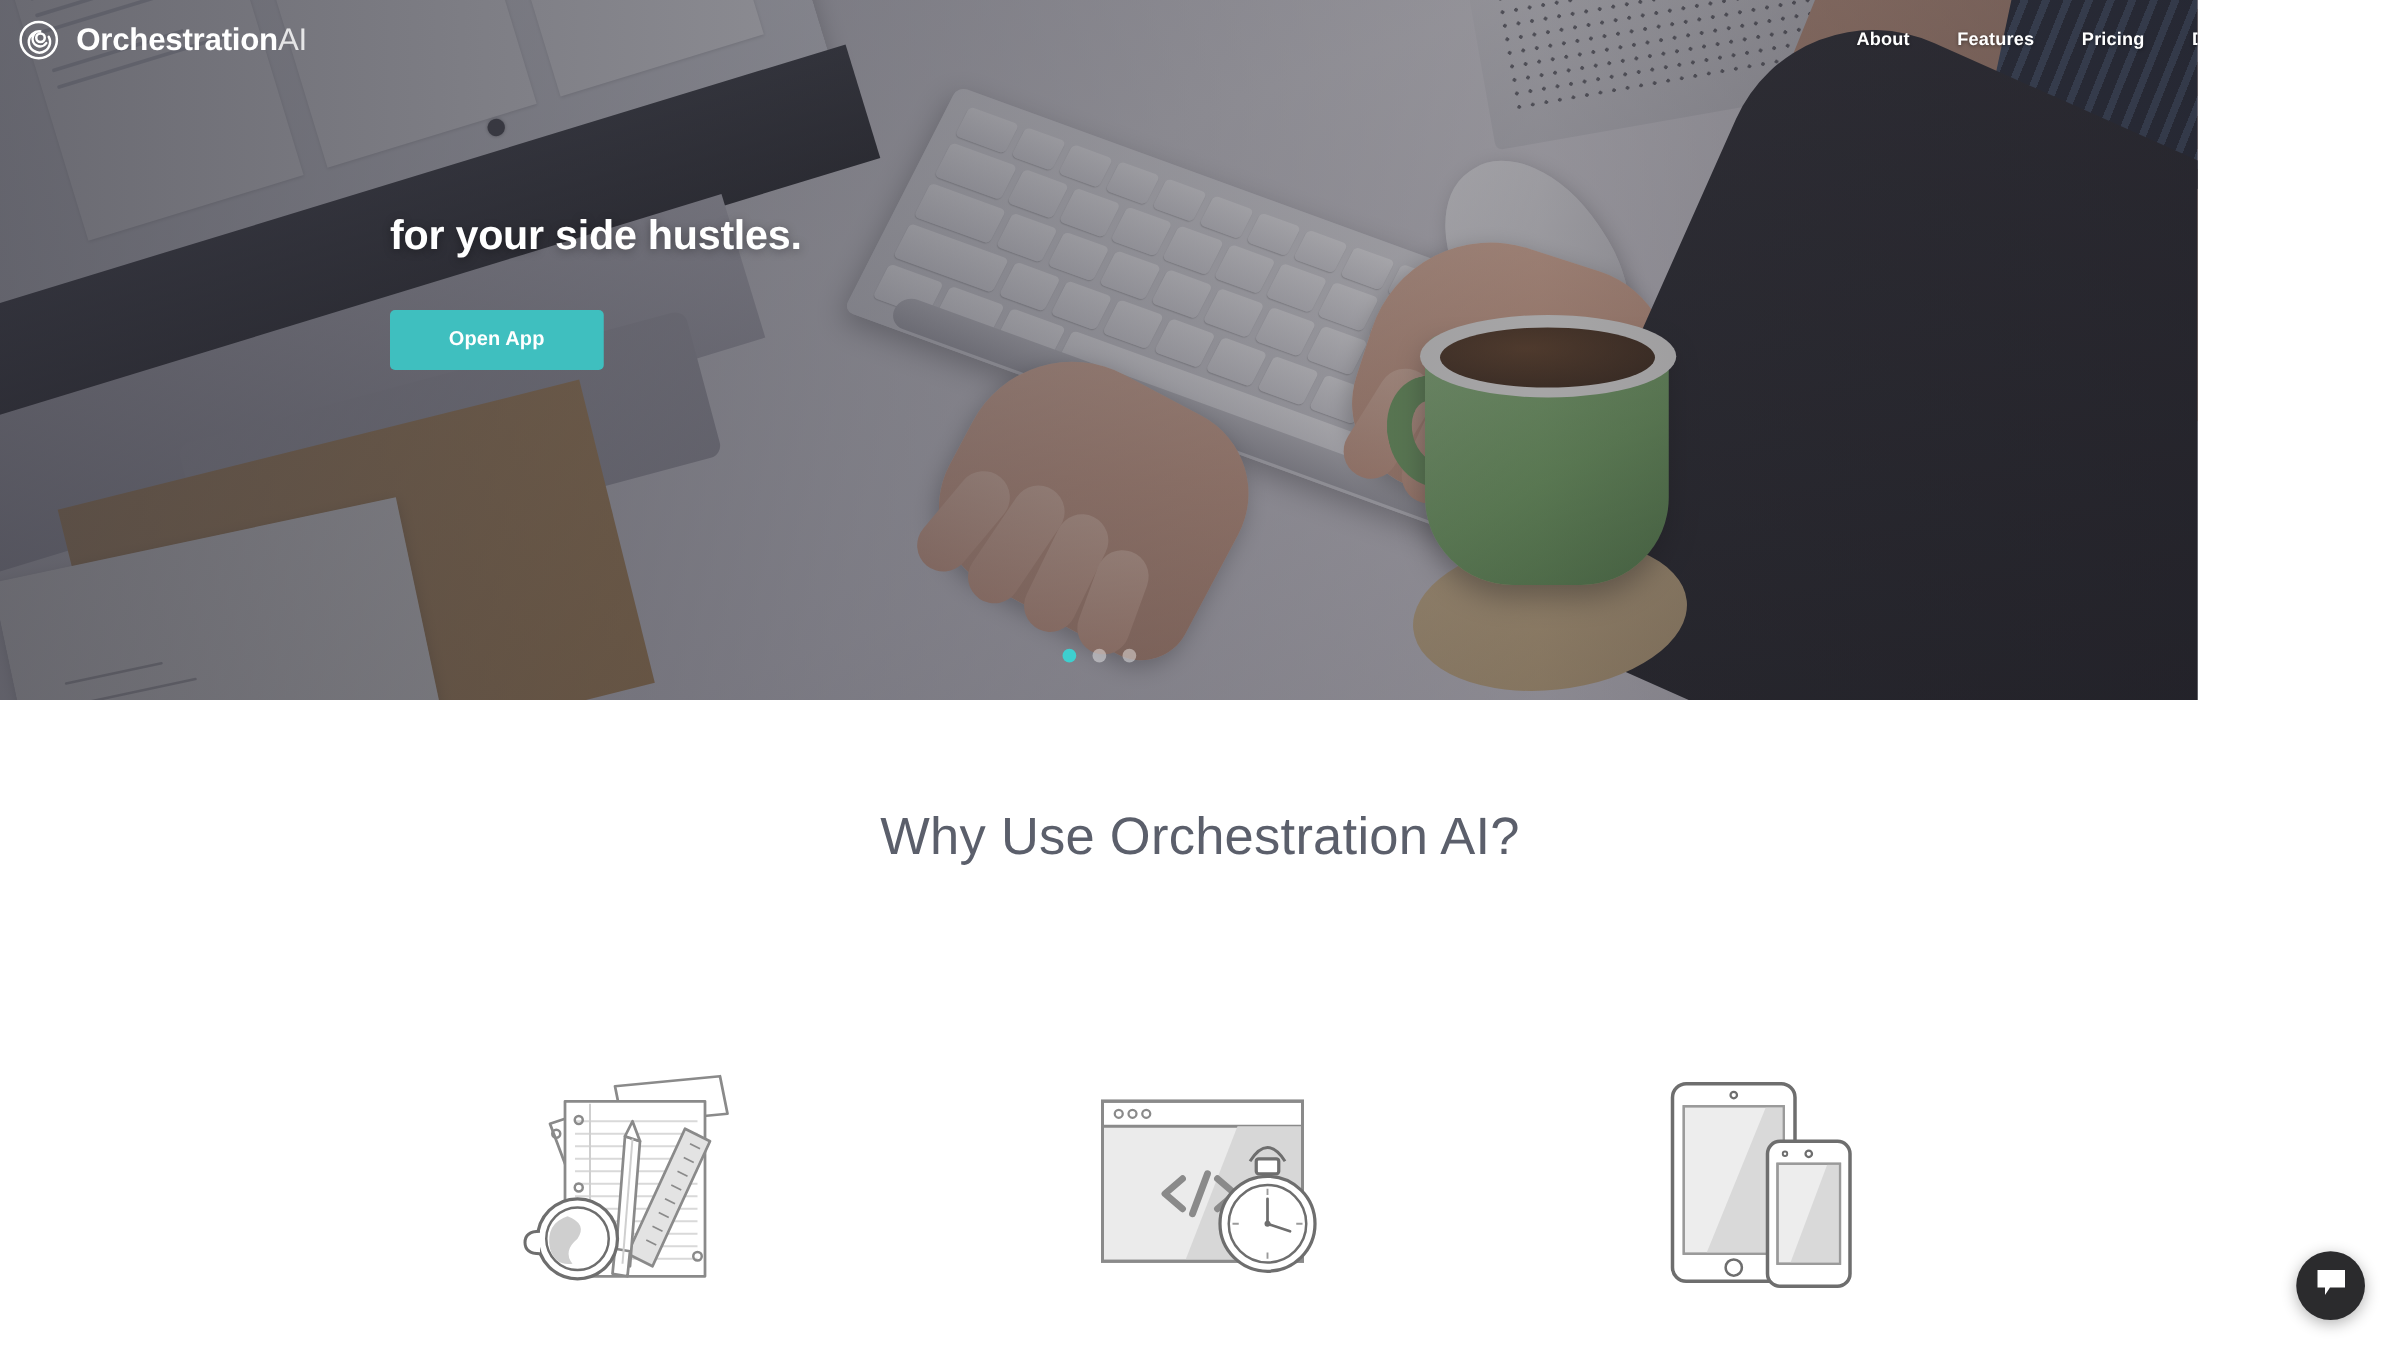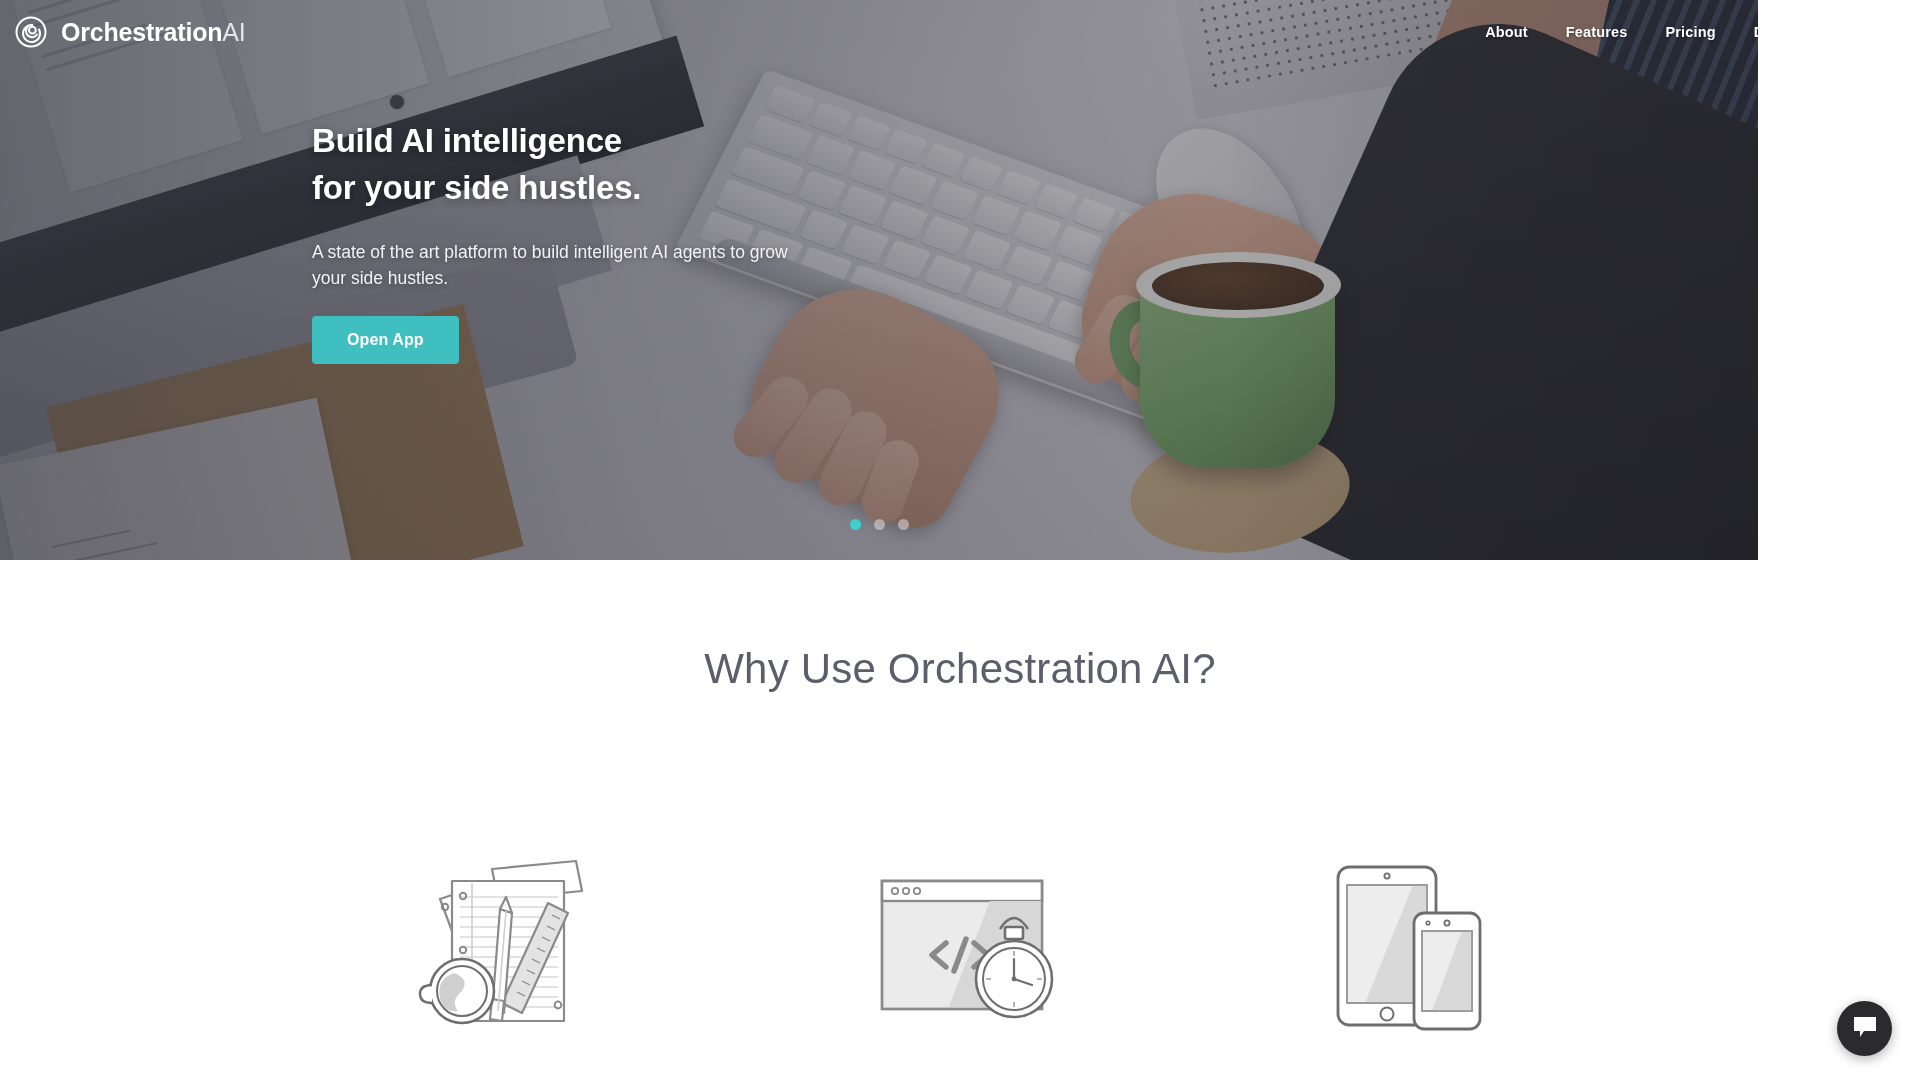--- a/index.html
+++ b/index.html
@@ -188,24 +188,24 @@
   .hero-content { position:absolute; left:312px; top:118px; z-index:15; width:620px; }
   .hero-title {
     color:#ffffff; font-size:33px; font-weight:bold; line-height:1.42;
     letter-spacing:-.2px; text-shadow:0 2px 8px rgba(0,0,0,.35);
   }
   .hero-sub {
     margin-top:27px; color:#f2f2f4; font-size:17.5px; line-height:1.52;
     max-width:500px; text-shadow:0 1px 5px rgba(0,0,0,.35);
   }
   .hero-btn {
-    display:inline-block; margin-top:24px;
+    display:inline-block; margin-top:36px;
     background:#3fbfbf; color:#ffffff;
     font-size:16px; font-weight:bold;
-    padding:15px 35px; border:none; border-radius:4px;
+    padding:15px 47px; border:none; border-radius:4px;
     cursor:pointer; letter-spacing:.1px;
   }
   .dots {
     position:absolute; left:0; right:0; bottom:30px;
     display:flex; justify-content:center; gap:13px; z-index:15;
   }
   .dot { width:11px; height:11px; border-radius:50%; background:rgba(255,255,255,.42); cursor:pointer; }
   .dot.active { background:#3ecfcf; }
 
   
@@ -379,24 +379,23 @@
       <a class="nav-link">About</a>
       <a class="nav-link">Features</a>
       <a class="nav-link">Pricing</a>
       <a class="nav-link">Docs</a>
       <a class="nav-link">Console</a>
     </div>
   </div>
 
   <div class="hero-content">
     <h1 class="hero-title">
-      <span>Build AI intelligence</span><br>
+      <br>
       <span>for your side hustles.</span>
     </h1>
-    <p class="hero-sub">A state of the art platform to build intelligent AI agents to grow your side hustles.</p>
     <button class="hero-btn">Open App</button>
   </div>
 
   <div class="dots">
     <span class="dot active"></span>
     <span class="dot"></span>
     <span class="dot"></span>
   </div>
 </div>
 

